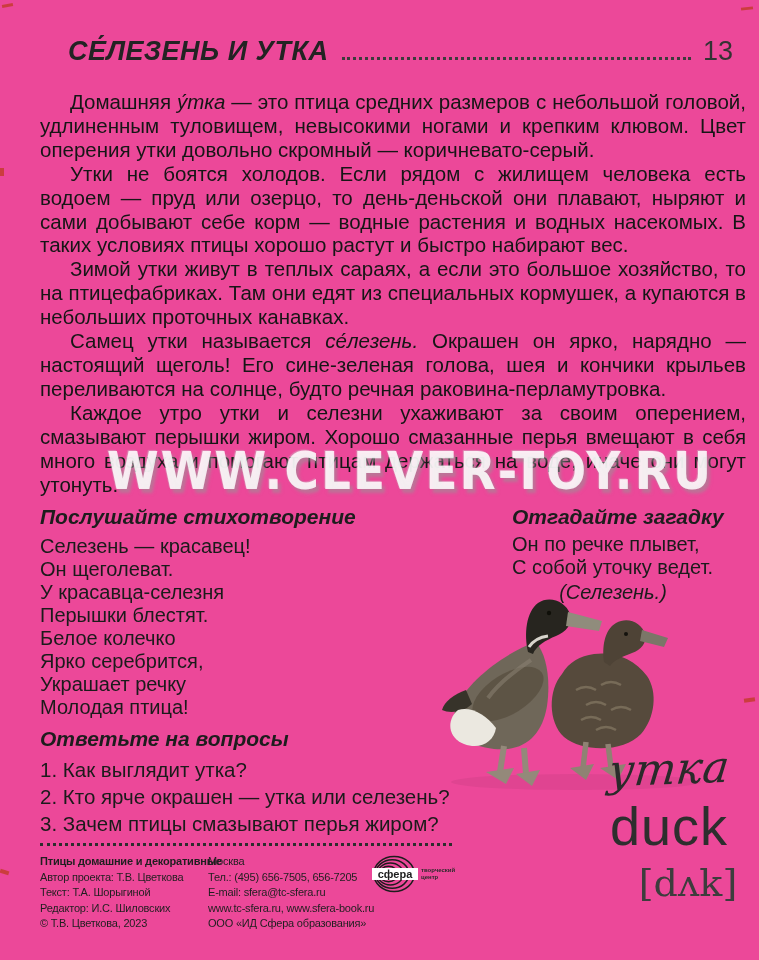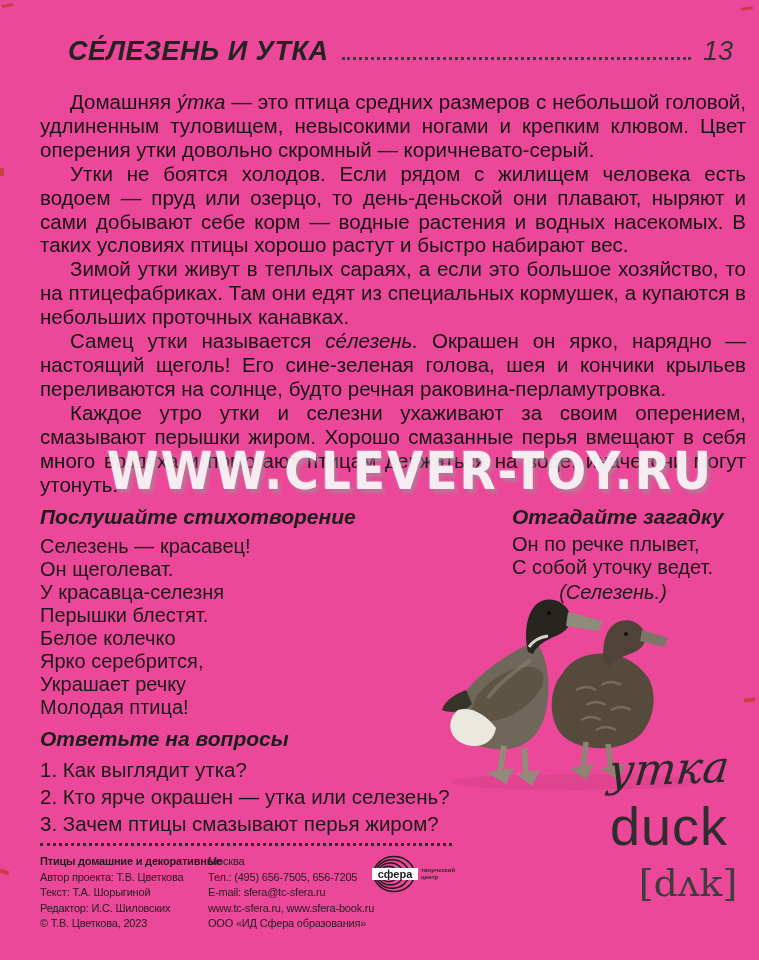--- a/index.html
+++ b/index.html
@@ -3,21 +3,21 @@
 <meta charset="utf-8">
 <style>
   html,body{margin:0;padding:0;background:#ffffff;}
   .page{position:relative;width:759px;height:960px;background:#ec4899;overflow:hidden;
         color:#1b1b1b;font-family:"Liberation Sans",sans-serif;}
 
   
   .header{position:absolute;top:36px;left:68px;right:26px;display:flex;align-items:flex-end;}
   .title{font-size:27px;font-weight:bold;font-style:italic;letter-spacing:.5px;color:#232323;white-space:nowrap;}
   .leader{flex:1;border-bottom:3px dotted #3c3c3c;margin:0 12px 7px 14px;}
-  .pagenum{font-size:27px;font-style:italic;color:#333;}
+  .pagenum{font-size:27px;color:#333;}
 
   
   .article{position:absolute;top:90px;left:40px;width:706px;font-size:20.5px;line-height:23.9px;
            text-align:justify;color:#161616;}
   .par{margin:0;text-indent:30px;}
   .it{font-style:italic;}
 
   
   .watermark{position:absolute;left:74px;top:443px;width:672px;text-align:center;
              font-family:"DejaVu Sans",sans-serif;font-weight:bold;font-size:47px;letter-spacing:2px;

